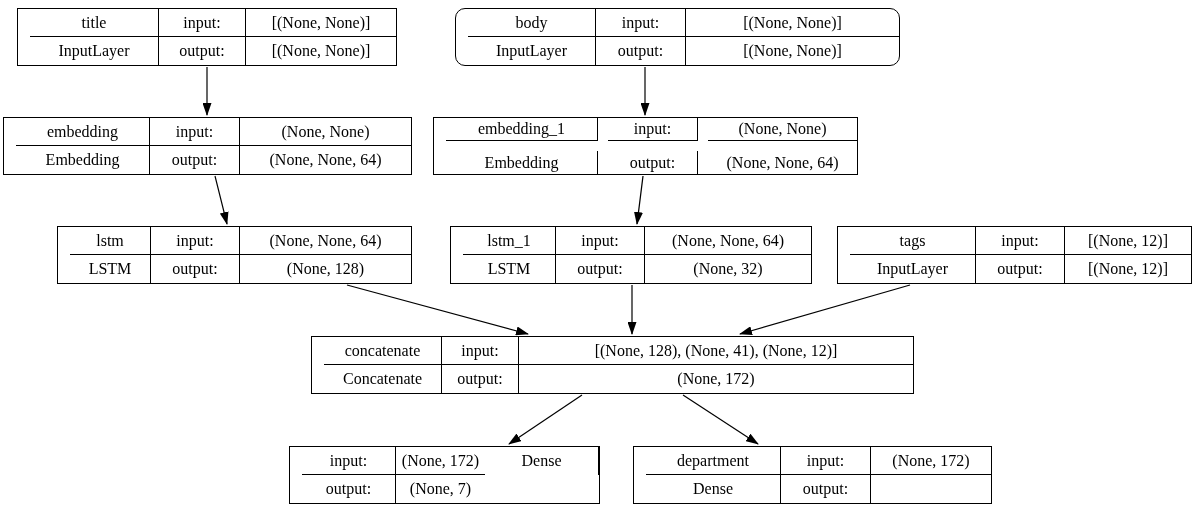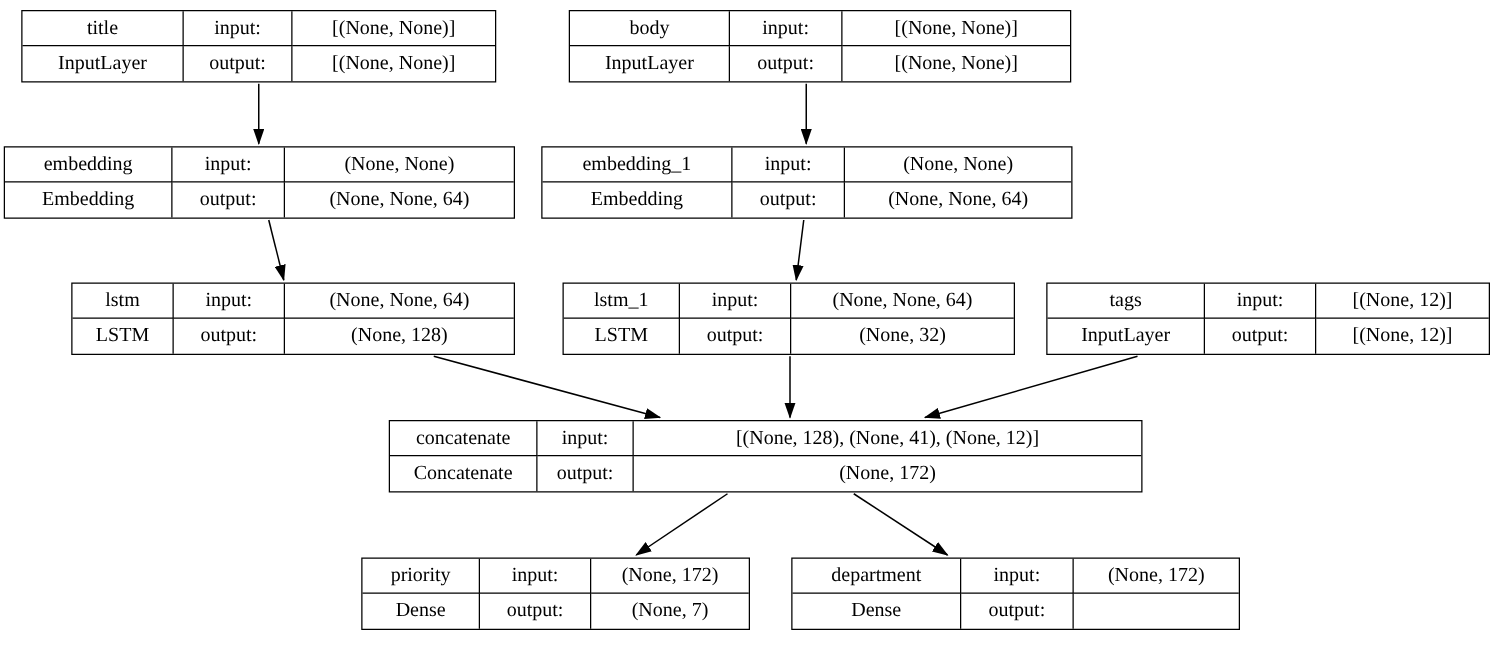--- a/index.html
+++ b/index.html
@@ -15,20 +15,21 @@
   #edges{position:absolute;left:0;top:0;width:1195px;height:516px;}
   #edges line{stroke:#000000;stroke-width:1.2;}
   .node{
     position:absolute;
     display:grid;
     grid-template-rows:1fr 1fr;
     height:58px;
     border:1px solid #000000;
     background:#ffffff;
     box-sizing:border-box;
+    padding-left:12px;
   }
   .cell{
     display:flex;
     align-items:center;
     justify-content:center;
     white-space:nowrap;
     padding:0 4px;
     box-sizing:border-box;
     overflow:hidden;
   }
@@ -59,39 +60,39 @@
 
   <div class="node" style="left:17px;top:8px;width:380px;grid-template-columns:129px 87px 1fr;">
     <div class="cell r1 c1">title</div>
     <div class="cell r1 c2">input:</div>
     <div class="cell r1 c3">[(None, None)]</div>
     <div class="cell r2 c1">InputLayer</div>
     <div class="cell r2 c2">output:</div>
     <div class="cell r2 c3">[(None, None)]</div>
   </div>
 
-  <div class="node" style="left:455px;top:8px;width:402px;grid-template-columns:128px 90px 1fr;">
+  <div class="node" style="left:455px;top:8px;width:445px;grid-template-columns:128px 90px 1fr;border-radius:10px;">
     <div class="cell r1 c1">body</div>
     <div class="cell r1 c2">input:</div>
     <div class="cell r1 c3">[(None, None)]</div>
     <div class="cell r2 c1">InputLayer</div>
     <div class="cell r2 c2">output:</div>
     <div class="cell r2 c3">[(None, None)]</div>
   </div>
 
   <div class="node" style="left:3px;top:117px;width:409px;grid-template-columns:134px 90px 1fr;">
     <div class="cell r1 c1">embedding</div>
     <div class="cell r1 c2">input:</div>
     <div class="cell r1 c3">(None, None)</div>
     <div class="cell r2 c1">Embedding</div>
     <div class="cell r2 c2">output:</div>
     <div class="cell r2 c3">(None, None, 64)</div>
   </div>
 
-  <div class="node" style="left:433px;top:117px;width:425px;grid-template-columns:152px 90px 1fr;">
+  <div class="node" style="left:433px;top:117px;width:425px;grid-template-columns:152px 90px 1fr;gap:10px;">
     <div class="cell r1 c1">embedding_1</div>
     <div class="cell r1 c2">input:</div>
     <div class="cell r1 c3">(None, None)</div>
     <div class="cell r2 c1">Embedding</div>
     <div class="cell r2 c2">output:</div>
     <div class="cell r2 c3">(None, None, 64)</div>
   </div>
 
   <div class="node" style="left:57px;top:226px;width:355px;grid-template-columns:81px 89px 1fr;">
     <div class="cell r1 c1">lstm</div>
@@ -123,21 +124,20 @@
   <div class="node" style="left:311px;top:336px;width:603px;grid-template-columns:118px 77px 1fr;">
     <div class="cell r1 c1">concatenate</div>
     <div class="cell r1 c2">input:</div>
     <div class="cell r1 c3">[(None, 128), (None, 41), (None, 12)]</div>
     <div class="cell r2 c1">Concatenate</div>
     <div class="cell r2 c2">output:</div>
     <div class="cell r2 c3">(None, 172)</div>
   </div>
 
   <div class="node" style="left:289px;top:446px;width:311px;grid-template-columns:94px 89px 1fr;">
-    <div class="cell r1 c1">priority</div>
     <div class="cell r1 c2">input:</div>
     <div class="cell r1 c3">(None, 172)</div>
     <div class="cell r2 c1">Dense</div>
     <div class="cell r2 c2">output:</div>
     <div class="cell r2 c3">(None, 7)</div>
   </div>
 
   <div class="node" style="left:633px;top:446px;width:359px;grid-template-columns:135px 90px 1fr;">
     <div class="cell r1 c1">department</div>
     <div class="cell r1 c2">input:</div>

